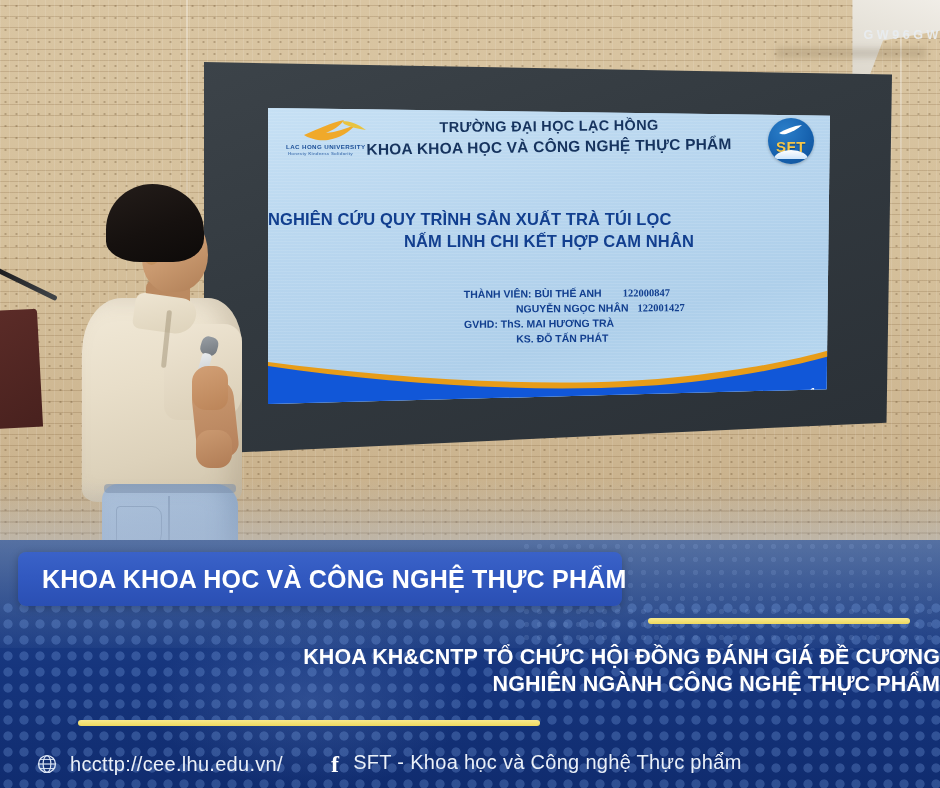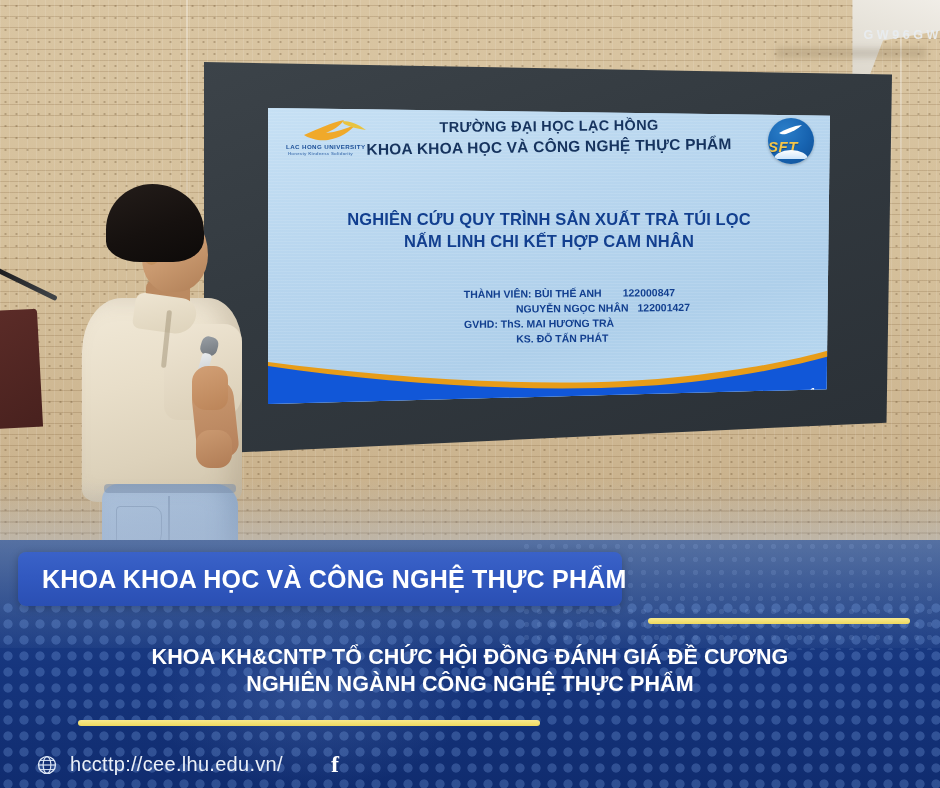--- a/index.html
+++ b/index.html
@@ -39,42 +39,42 @@
     background:linear-gradient(165deg,#c6e0f4 0%,#b7d5ee 38%,#aecfea 70%,#b9d9f1 100%);}
   .slide-grain{position:absolute;inset:0;
     background-image:repeating-linear-gradient(0deg,rgba(255,255,255,.09) 0 1px,rgba(0,0,0,0) 1px 3px);}
   .uni-logo{position:absolute;left:16px;top:10px;width:108px;height:46px;}
   .bird{position:absolute;left:16px;top:0;width:74px;height:26px;}
   .uni-l1{position:absolute;left:2px;top:25px;font-size:6.2px;font-weight:700;color:#1c4f98;letter-spacing:.4px;white-space:nowrap;}
   .uni-l2{position:absolute;left:4px;top:33px;font-size:4.4px;font-weight:600;color:#3f6fae;letter-spacing:.2px;white-space:nowrap;opacity:.85;}
   .sft-logo{position:absolute;right:16px;top:10px;width:46px;height:46px;border-radius:50%;
     background:radial-gradient(circle at 36% 28%,#2a7ec9 0%,#1763b0 55%,#0f4e93 100%);
     box-shadow:0 1px 3px rgba(0,0,0,.25);overflow:hidden;}
-  .sft-txt{position:absolute;left:0;right:0;top:20px;color:#f4c64a;
-    font-size:15px;font-weight:800;font-style:italic;letter-spacing:.5px;text-shadow:0 1px 1px rgba(0,0,0,.3);}
+  .sft-txt{position:absolute;left:0;right:0;top:20px;text-align:center;color:#f4c64a;
+    font-size:15px;font-weight:800;letter-spacing:.5px;text-shadow:0 1px 1px rgba(0,0,0,.3);}
   .sft-bird{position:absolute;left:10px;top:7px;width:26px;height:12px;}
   .sft-wave{position:absolute;left:6px;right:6px;bottom:5px;height:9px;
     background:linear-gradient(180deg,#ffffff,#cfe6fb);border-radius:50%/100% 100% 0 0;}
 
   .hd1{position:absolute;left:0;right:0;top:10px;text-align:center;color:#16335e;
     font-size:14.5px;font-weight:600;letter-spacing:.3px;transform:rotate(-.6deg);}
   .hd2{position:absolute;left:0;right:0;top:30px;text-align:center;color:#16335e;
     font-size:15.5px;font-weight:700;letter-spacing:.2px;transform:rotate(-.9deg);}
 
   .t1{position:absolute;left:0;right:0;top:82px;text-align:center;color:#123f8f;
     font-size:16px;font-weight:800;letter-spacing:.6px;}
-  .t2{position:absolute;left:0;right:0;top:102px;text-align:center;color:#123f8f;
+  .t2{position:absolute;left:0;right:0;top:102px;color:#123f8f;
     font-size:16.5px;font-weight:800;letter-spacing:.1px;}
   .t3{position:absolute;left:0;right:0;top:124px;text-align:center;color:#123f8f;
     font-size:16.5px;font-weight:800;letter-spacing:.1px;}
 
   .mem{position:absolute;left:196px;top:178px;color:#123f8f;font-size:10.5px;font-weight:700;line-height:15px;transform:rotate(-.5deg);}
   .mem .row{white-space:nowrap;}
   .mem .ind{padding-left:52px;}
-  .mem .id{display:inline-block;margin-left:18px;}
+  .mem .id{display:inline-block;margin-left:18px;font-family:Liberation Serif, serif;}
 
   .slide-wave{position:absolute;left:0;right:0;bottom:0;height:58px;overflow:hidden;}
   .page-no{position:absolute;right:14px;bottom:6px;color:#ffffff;font-size:11px;font-weight:700;}
 
   
   .person{position:absolute;left:72px;top:184px;width:180px;height:416px;}
   .p-hair{position:absolute;left:34px;top:0;width:98px;height:78px;
     background:linear-gradient(160deg,#241d1a 0%,#16110f 55%,#0d0a09 100%);
     border-radius:54% 60% 36% 40%/66% 70% 34% 30%;}
   .p-face{position:absolute;left:70px;top:26px;width:66px;height:82px;
@@ -132,25 +132,25 @@
   .badge{position:absolute;left:18px;top:12px;width:604px;height:54px;border-radius:8px;
     background:linear-gradient(180deg,#3a62c8 0%,#3158bf 50%,#2a4fb3 100%);
     box-shadow:0 2px 8px rgba(0,0,0,.25);display:flex;align-items:center;}
   .badge-txt{color:#ffffff;font-size:25px;font-weight:800;letter-spacing:.2px;padding-left:24px;white-space:nowrap;}
 
   .yellow-bar{position:absolute;right:30px;top:78px;width:262px;height:6px;border-radius:3px;
     background:linear-gradient(180deg,#f7e98e,#eed95f);}
   .yellow-bar2{position:absolute;left:78px;top:180px;width:462px;height:6px;border-radius:3px;
     background:linear-gradient(180deg,#f7e98e,#eed95f);}
 
-  .bn-lines{position:absolute;left:0;right:0;top:104px;text-align:center;}
+  .bn-lines{position:absolute;left:0;right:0;top:104px;text-align:right;}
   .bn-line{color:#ffffff;font-size:21.5px;font-weight:800;letter-spacing:.1px;line-height:27px;white-space:nowrap;}
 
   .footer{position:absolute;left:0;right:0;bottom:10px;display:flex;align-items:center;padding-left:36px;}
-  .f-item{display:flex;align-items:center;color:#eaf0f8;font-size:20px;letter-spacing:.3px;white-space:nowrap;}
+  .f-item{display:flex;color:#eaf0f8;font-size:20px;letter-spacing:.3px;white-space:nowrap;}
   .f-url{margin-left:12px;}
   .f-gap{width:48px;}
   .fb-ico{display:inline-block;color:#ffffff;font-size:24px;font-weight:800;font-family:"Liberation Serif",serif;}
   .f-fb{margin-left:14px;}
 </style>
 </head>
 <body>
 
 <div id="stage">
 
@@ -274,17 +274,18 @@
           <ellipse cx="12" cy="12" rx="4.2" ry="9.2" fill="none" stroke="#dce6f5" stroke-width="1.3"></ellipse>
           <line x1="2.8" y1="12" x2="21.2" y2="12" stroke="#dce6f5" stroke-width="1.3"></line>
           <line x1="4.3" y1="7" x2="19.7" y2="7" stroke="#dce6f5" stroke-width="1.1"></line>
           <line x1="4.3" y1="17" x2="19.7" y2="17" stroke="#dce6f5" stroke-width="1.1"></line>
         </svg>
         <span class="f-url">hccttp://cee.lhu.edu.vn/</span>
       </div>
       <div class="f-gap"></div>
       <div class="f-item">
         <span class="fb-ico">f</span>
+        <span class="f-fb">SFT - Khoa học và Công nghệ Thực phẩm</span>
       </div>
     </div>
   </div>
 
 </div>
 
 </body></html>

